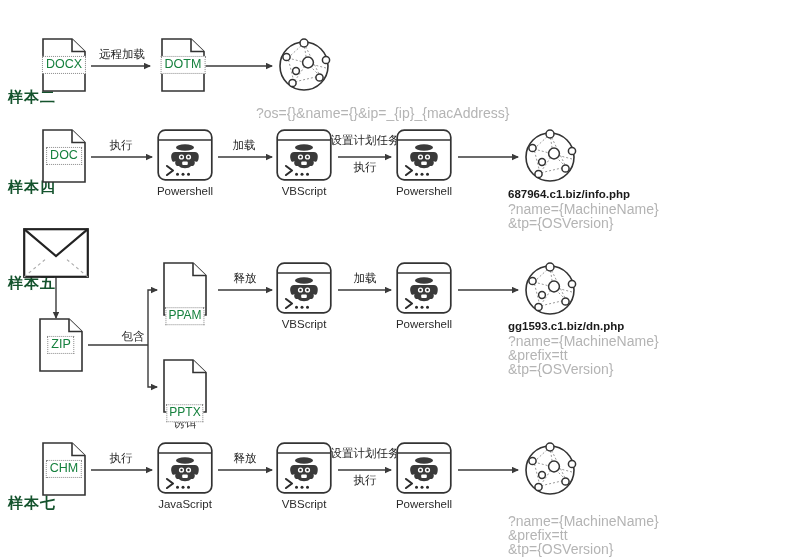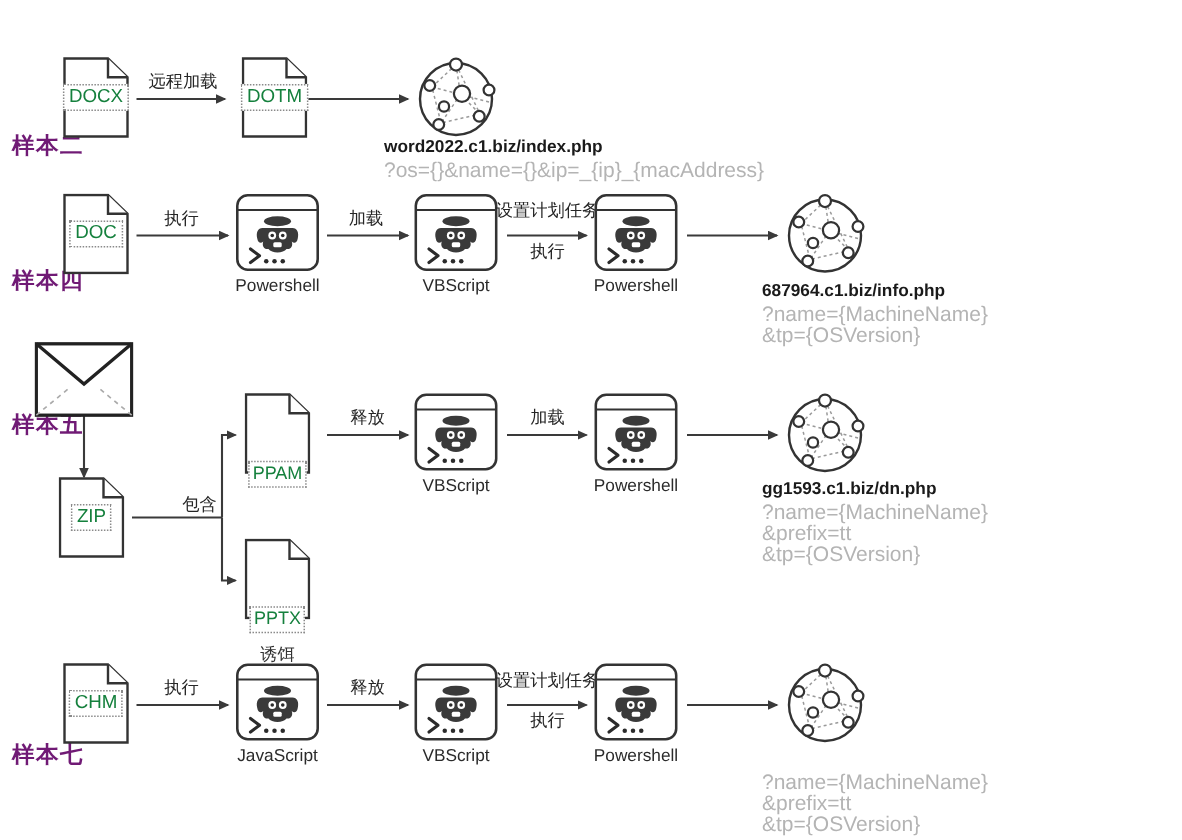--- a/index.html
+++ b/index.html
@@ -14,21 +14,21 @@
     position: relative;
     width: 788px;
     height: 560px;
     background: #ffffff;
     overflow: hidden;
   }
   .abs { position: absolute; }
 
   
   .sample-label {
-    color: #701a75;
+    color: #14532d;
     font-weight: bold;
     font-size: 15px;
     letter-spacing: 1px;
     white-space: nowrap;
     font-family: "DejaVu Sans", "Liberation Sans", sans-serif;
   }
 
   
   .file-node { width: 54px; }
   .file-icon {
@@ -50,21 +50,21 @@
     white-space: nowrap;
     background: #ffffff;
     line-height: 1.05;
     font-family: "Liberation Sans", sans-serif;
   }
   .file-wide .file-tag { padding: 1px 2px 2px 2px; font-size: 12px; margin-top: 27px; }
   .node-caption {
     text-align: center;
     font-size: 11.5px;
     color: #333333;
-    margin-top: 16px;
+    margin-top: 3px;
     white-space: nowrap;
   }
 
   
   .term-node { width: 64px; }
   .term-icon { width: 56px; height: 52px; margin: 0 auto; }
   .term-icon svg { display: block; }
   .term-caption {
     text-align: center;
     font-size: 11.5px;
@@ -210,21 +210,20 @@
           <circle cx="10.5" cy="19" r="3.6"></circle>
           <circle cx="16.5" cy="45" r="3.6"></circle>
           <circle cx="43.5" cy="39.5" r="3.6"></circle>
           <circle cx="50" cy="22" r="3.6"></circle>
           <circle cx="32" cy="24.5" r="5.4"></circle>
           <circle cx="20" cy="33" r="3.4"></circle>
         </g>
       </svg>
     </div>
   </div>
-  <div class="abs url-main" style="left:256px; top:90px;">word2022.c1.biz/index.php</div>
   <div class="abs url-param" style="left:256px; top:104px;">?os={}&amp;name={}&amp;ip=_{ip}_{macAddress}</div>
 
   <div class="abs sample-label" style="left:8px; top:178px;">样本四</div>
 
   <div class="abs file-node" style="left:37px; top:129px;">
     <div class="file-icon">
       <svg width="44" height="54" viewBox="0 0 44 54">
         <path d="M1,1 L30,1 L43,13.5 L43,53 L1,53 Z" fill="#fff" stroke="#333" stroke-width="1.6"></path>
         <path d="M30,1 L30,13.5 L43,13.5" fill="#fff" stroke="#333" stroke-width="1.6"></path>
       </svg>

